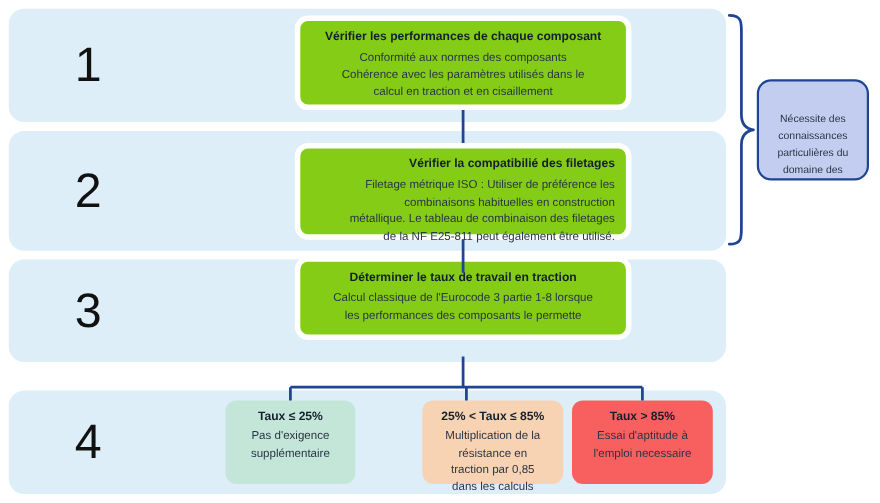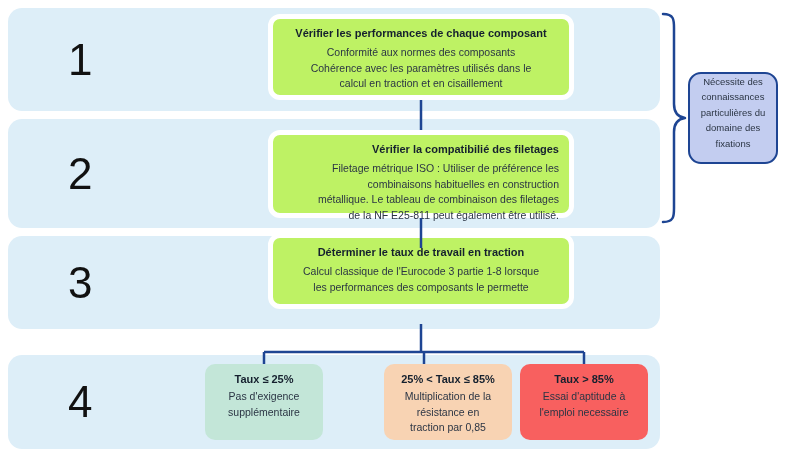--- a/index.html
+++ b/index.html
@@ -47,21 +47,21 @@
     font-weight: 300;
     color: #111111;
     line-height: 1;
     letter-spacing: 0;
   }
 
   
   .card {
     position: absolute;
     box-sizing: border-box;
-    background: #bef264;
+    background: #84cc16;
     border: 5px solid #ffffff;
     border-radius: 12px;
     text-align: center;
     color: #26303f;
     padding: 7px 10px;
   }
   .card-title {
     font-size: 11px;
     font-weight: bold;
     color: #15202e;
@@ -103,28 +103,28 @@
   }
   .outcome-green  { left: 205px; width: 118px; background: #c3e6d8; }
   .outcome-orange { left: 360px; width: 128px; background: #f8d3b3; margin-left: 24px; }
   .outcome-red    { left: 520px; width: 128px; background: #f8605f; }
 
   
   .side-note {
     position: absolute;
     left: 688px;
     top: 72px;
-    width: 90px;
+    width: 102px;
     height: 92px;
     box-sizing: border-box;
     background: #c3cdf0;
     border: 2.5px solid #1e4593;
     border-radius: 13px;
     text-align: center;
-    padding: 0 6px 0 6px;
+    padding: 27px 6px 0 6px;
     overflow: hidden;
   }
   .side-note-text {
     font-size: 9.5px;
     color: #2b3544;
     line-height: 1.62;
   }
 
   
   #connectors {
@@ -179,20 +179,21 @@
     <div class="outcome-title">Taux ≤ 25%</div>
     <div class="outcome-body">Pas d'exigence</div>
     <div class="outcome-body">supplémentaire</div>
   </div>
 
   <div class="outcome outcome-orange">
     <div class="outcome-title">25% &lt; Taux ≤ 85%</div>
     <div class="outcome-body">Multiplication de la</div>
     <div class="outcome-body">résistance en</div>
     <div class="outcome-body">traction par 0,85</div>
+    <div class="outcome-body">dans les calculs</div>
   </div>
 
   <div class="outcome outcome-red">
     <div class="outcome-title">Taux &gt; 85%</div>
     <div class="outcome-body">Essai d'aptitude à</div>
     <div class="outcome-body">l'emploi necessaire</div>
   </div>
 
   <div class="side-note">
     <div class="side-note-text">Nécessite des</div>

